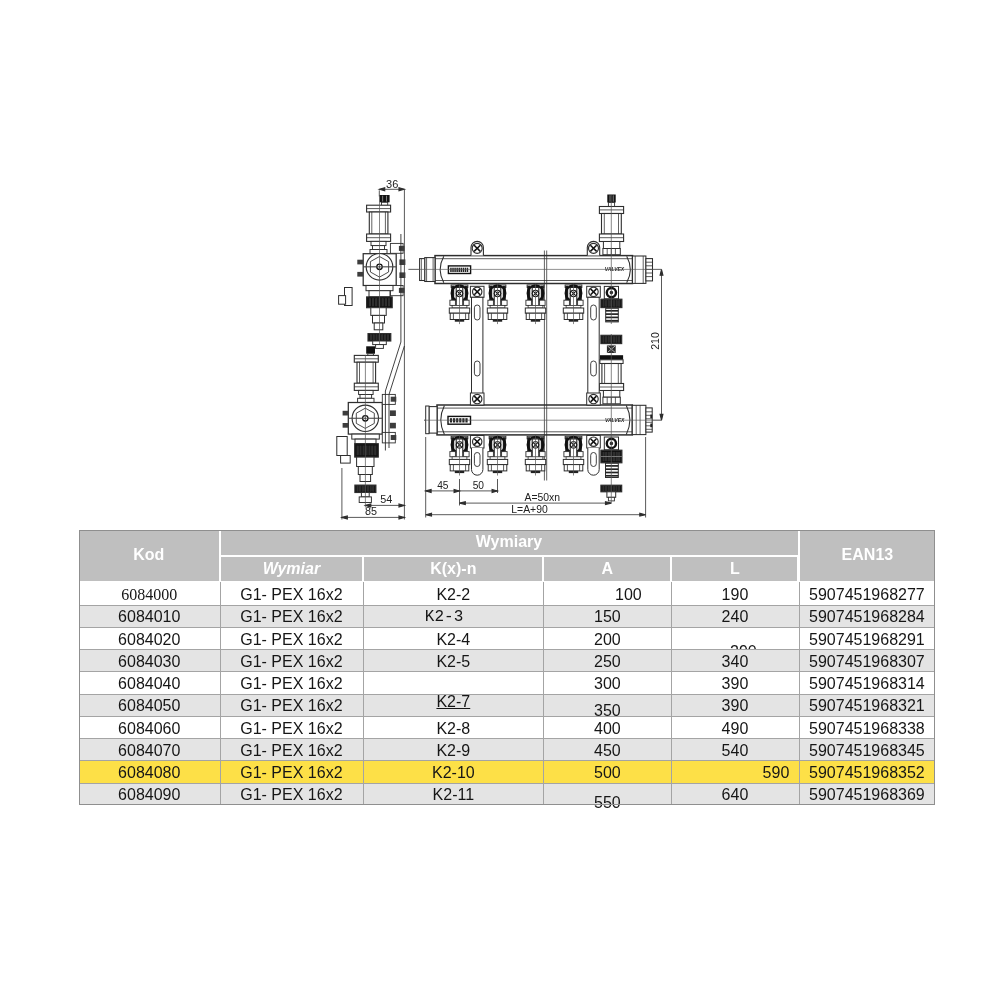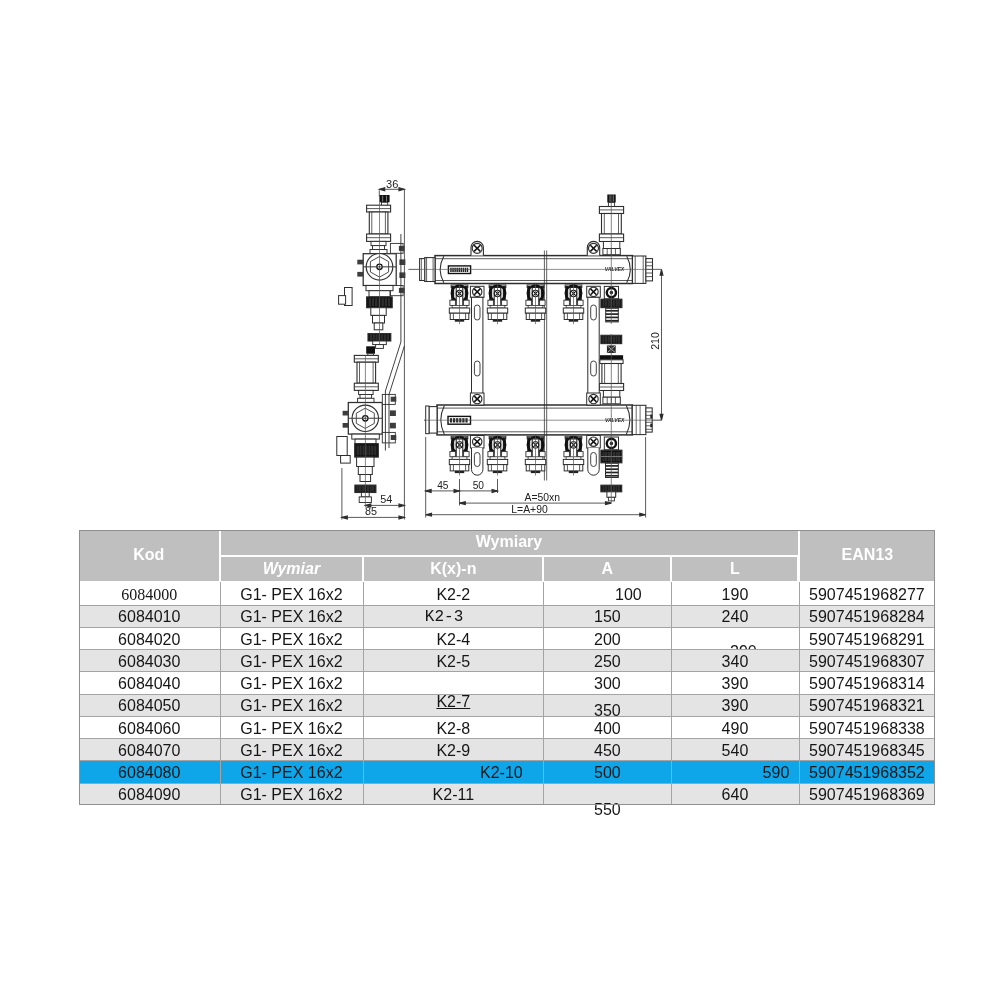--- a/index.html
+++ b/index.html
@@ -571,34 +571,34 @@
 
 <div class="abs" style="left:0;top:207.88px;width:856.3px;height:22.24px;background:#e4e4e4;">
 <div class="abs ctr dtx" style="left:0.0px;top:1.6px;width:140.5px;height:22.24px;">6084070</div>
 <div class="abs ctr dtx" style="left:140.5px;top:1.6px;width:143.8px;height:22.24px;">G1- PEX 16x2</div>
 <div class="abs ctr dtx" style="left:284.3px;top:1.6px;width:180.1px;height:22.24px;">K2-9</div>
 <div class="abs ctr dtx" style="left:464.4px;top:1.6px;width:128.0px;height:22.24px;">450</div>
 <div class="abs ctr dtx" style="left:592.4px;top:1.6px;width:127.1px;height:22.24px;">540</div>
 <div class="abs ctr dtx" style="left:719.5px;top:1.6px;width:136.8px;height:22.24px;">5907451968345</div>
 </div>
 
-<div class="abs" style="left:0;top:230.12px;width:856.3px;height:22.24px;background:#0ea5e9;text-align:right;">
+<div class="abs" style="left:0;top:230.12px;width:856.3px;height:22.24px;background:#fde047;text-align:right;">
 <div class="abs ctr dtx" style="left:0.0px;top:1.6px;width:140.5px;height:22.24px;">6084080</div>
 <div class="abs ctr dtx" style="left:140.5px;top:1.6px;width:143.8px;height:22.24px;">G1- PEX 16x2</div>
-<div class="abs ctr dtx" style="left:284.3px;top:1.6px;width:180.1px;height:22.24px;margin-left:48px;">K2-10</div>
+<div class="abs ctr dtx" style="left:284.3px;top:1.6px;width:180.1px;height:22.24px;">K2-10</div>
 <div class="abs ctr dtx" style="left:464.4px;top:1.6px;width:128.0px;height:22.24px;">500</div>
 <div class="abs ctr dtx" style="left:592.4px;top:1.6px;width:127.1px;height:22.24px;padding-left:41px;">590</div>
 <div class="abs ctr dtx" style="left:719.5px;top:1.6px;width:136.8px;height:22.24px;">5907451968352</div>
 </div>
 
 <div class="abs" style="left:0;top:252.36px;width:856.3px;height:22.24px;background:#e4e4e4;">
 <div class="abs ctr dtx" style="left:0.0px;top:1.6px;width:140.5px;height:22.24px;">6084090</div>
 <div class="abs ctr dtx" style="left:140.5px;top:1.6px;width:143.8px;height:22.24px;">G1- PEX 16x2</div>
 <div class="abs ctr dtx" style="left:284.3px;top:1.6px;width:180.1px;height:22.24px;">K2-11</div>
-<div class="abs ctr dtx" style="left:464.4px;top:16px;width:128.0px;height:22.24px;">550</div>
+<div class="abs ctr dtx" style="left:464.4px;top:9px;width:128.0px;height:22.24px;">550</div>
 <div class="abs ctr dtx" style="left:592.4px;top:1.6px;width:127.1px;height:22.24px;">640</div>
 <div class="abs ctr dtx" style="left:719.5px;top:1.6px;width:136.8px;height:22.24px;">5907451968369</div>
 </div>
 
 <div>
 <div class="abs gridv" style="left:140.5px;top:52.2px;height:222.4px;"></div>
 <div class="abs gridv" style="left:284.3px;top:52.2px;height:222.4px;"></div>
 <div class="abs gridv" style="left:464.4px;top:52.2px;height:222.4px;"></div>
 <div class="abs gridv" style="left:592.4px;top:52.2px;height:222.4px;"></div>
 <div class="abs gridv" style="left:719.5px;top:52.2px;height:222.4px;"></div>

